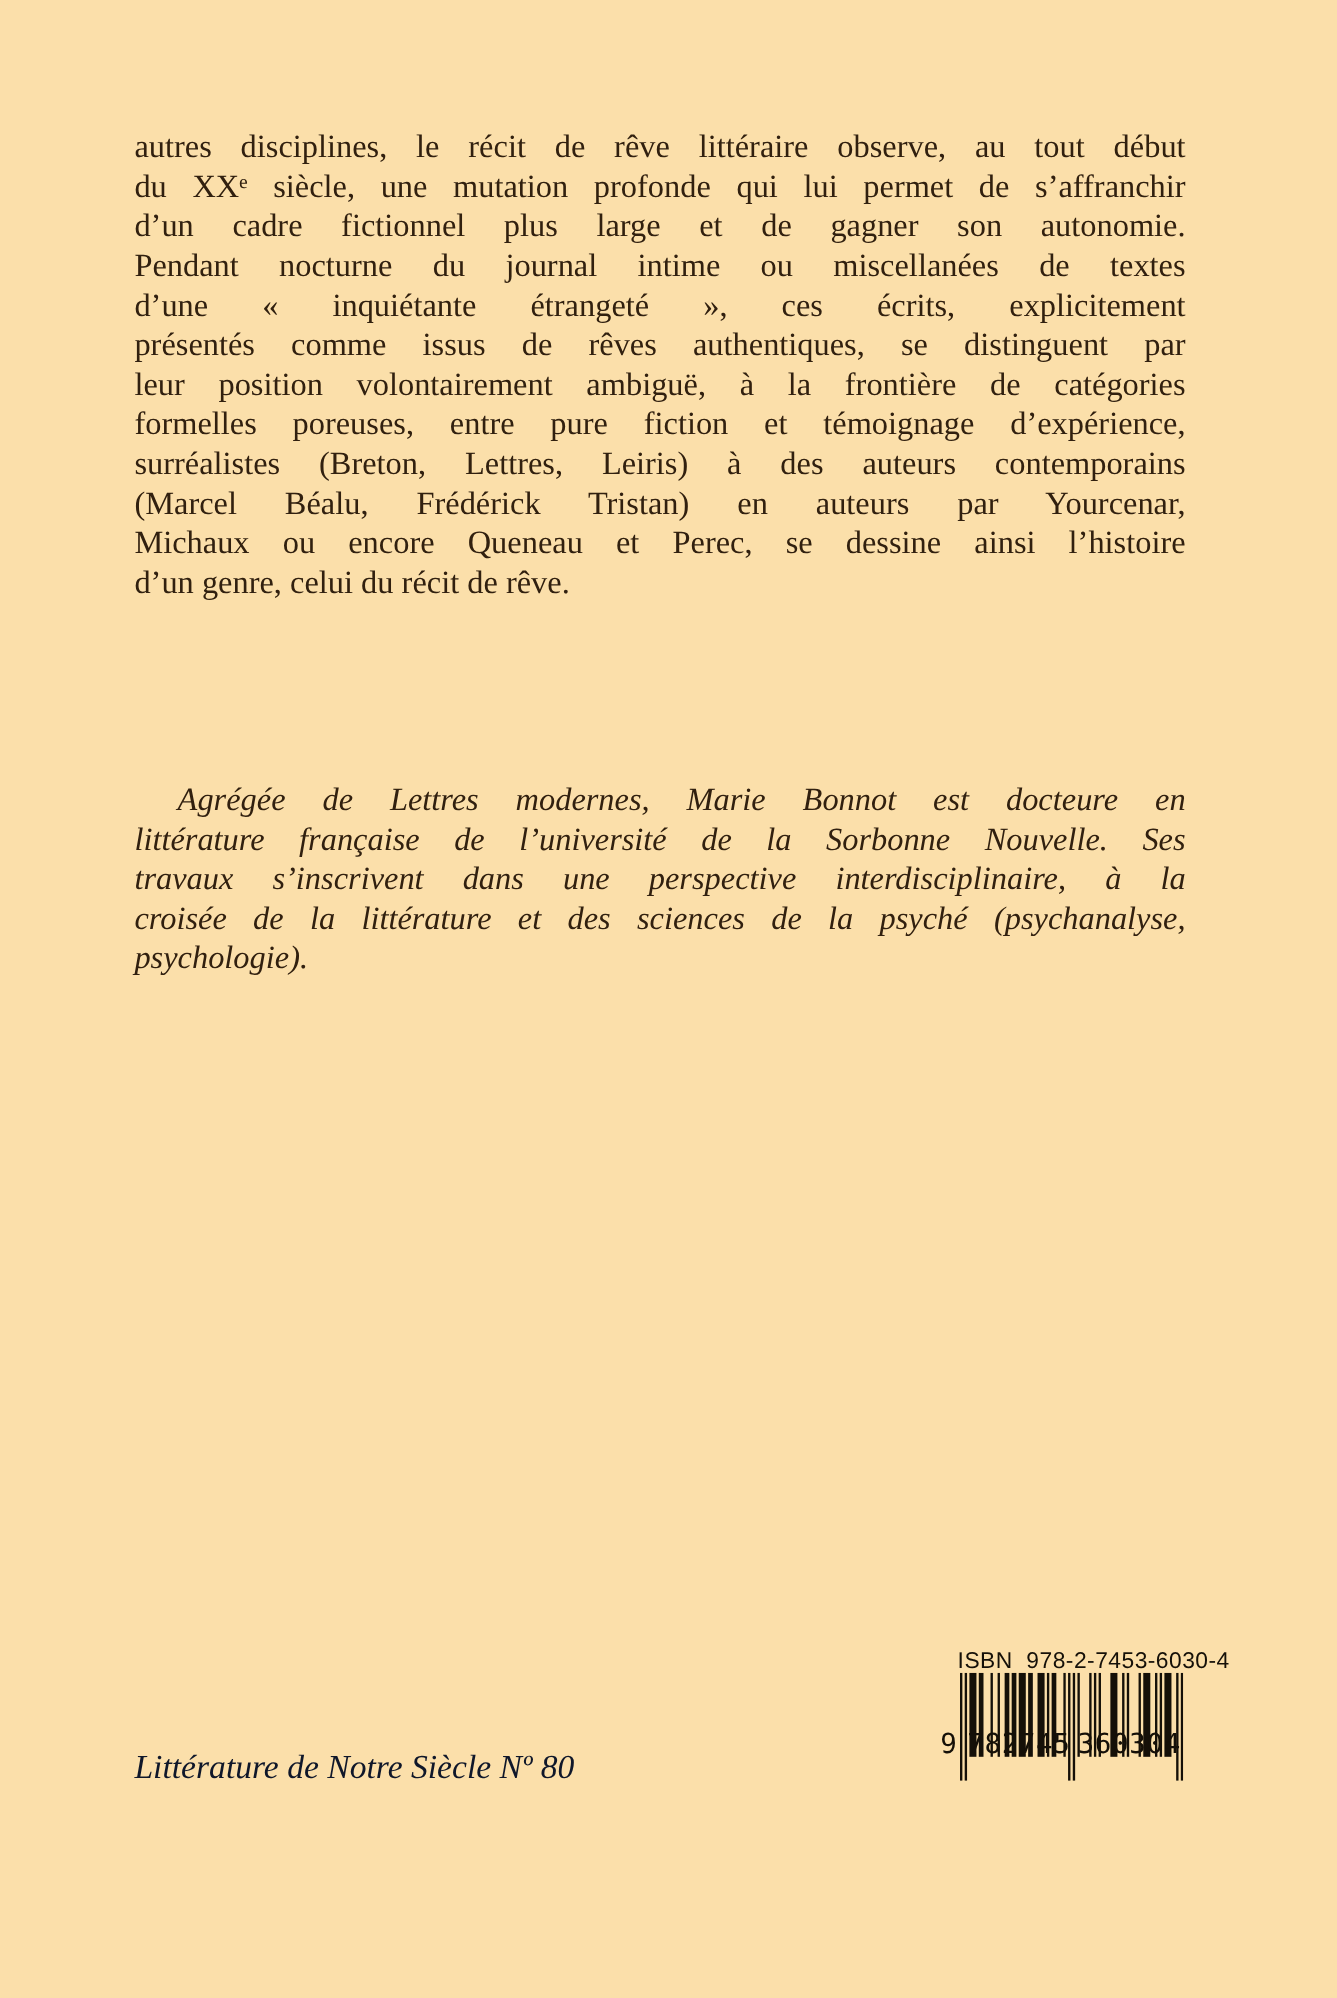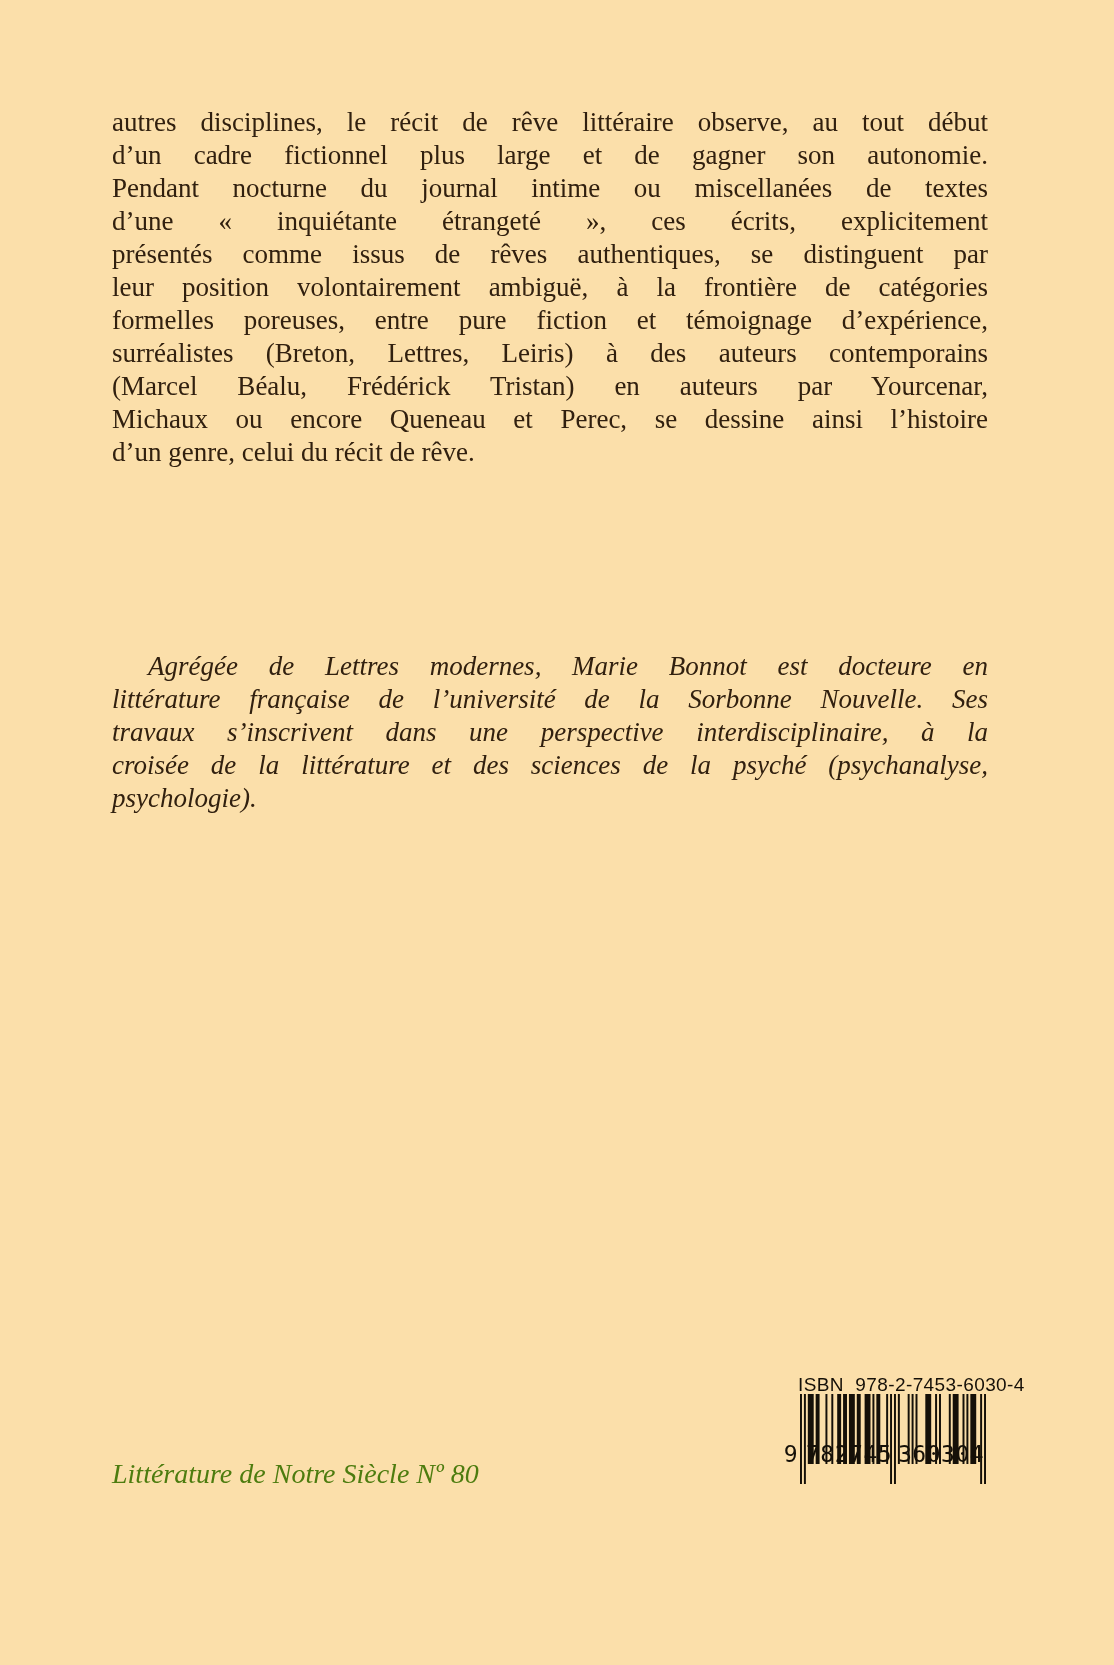--- a/index.html
+++ b/index.html
@@ -28,21 +28,21 @@
     height: 33px;
   }
   .tline.first { text-indent: 36px; }
   .tline.last  { text-align-last: left; white-space: normal; }
   .series {
     position: absolute;
     left: 112px;
     top: 1458px;
     font-style: italic;
     font-size: 28px;
-    color: #4d7c0f;
+    color: #0f172a;
   }
   .barcode-block {
     position: absolute;
     left: 770px;
     top: 1374px;
     width: 220px;
     height: 120px;
     color: #151008;
   }
   .isbn-label {
@@ -74,20 +74,21 @@
   .bc-g1   { left: 36px; width: 86px; text-align: center; }
   .bc-g2   { left: 128px; width: 86px; text-align: left; }
 </style>
 </head>
 <body>
 
 <div class="page">
 
   <div class="textblock" id="synopsis">
       <div class="tline">autres disciplines, le récit de rêve littéraire observe, au tout début</div>
+      <div class="tline">du XXᵉ siècle, une mutation profonde qui lui permet de s’affranchir</div>
       <div class="tline">d’un cadre fictionnel plus large et de gagner son autonomie.</div>
       <div class="tline">Pendant nocturne du journal intime ou miscellanées de textes</div>
       <div class="tline">d’une « inquiétante étrangeté », ces écrits, explicitement</div>
       <div class="tline">présentés comme issus de rêves authentiques, se distinguent par</div>
       <div class="tline">leur position volontairement ambiguë, à la frontière de catégories</div>
       <div class="tline">formelles poreuses, entre pure fiction et témoignage d’expérience,</div>
       <div class="tline">surréalistes (Breton, Lettres, Leiris) à des auteurs contemporains</div>
       <div class="tline">(Marcel Béalu, Frédérick Tristan) en auteurs par Yourcenar,</div>
       <div class="tline">Michaux ou encore Queneau et Perec, se dessine ainsi l’histoire</div>
       <div class="tline last">d’un genre, celui du récit de rêve.</div>

